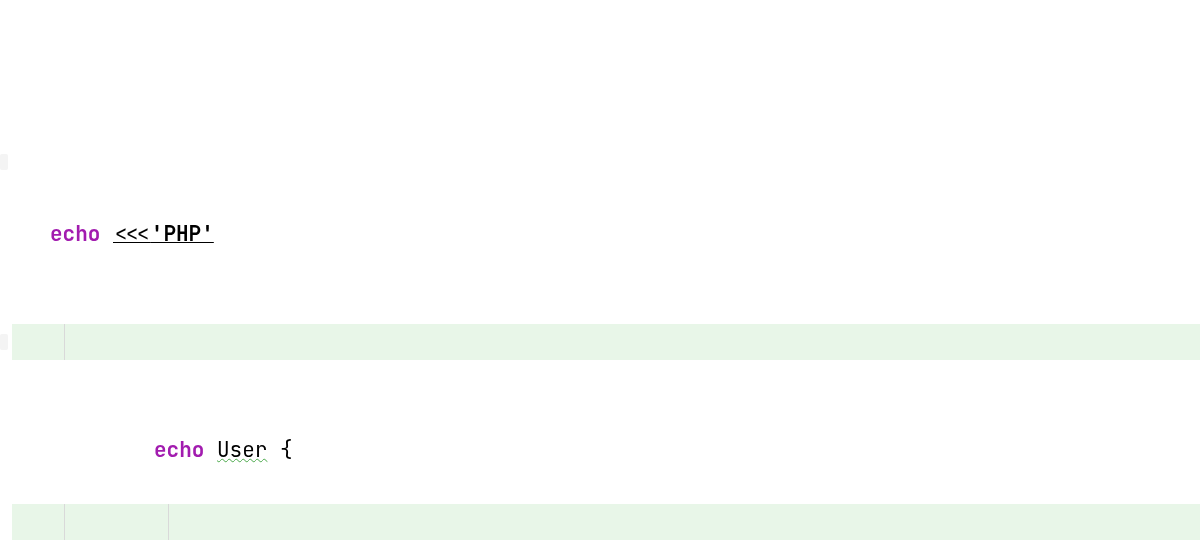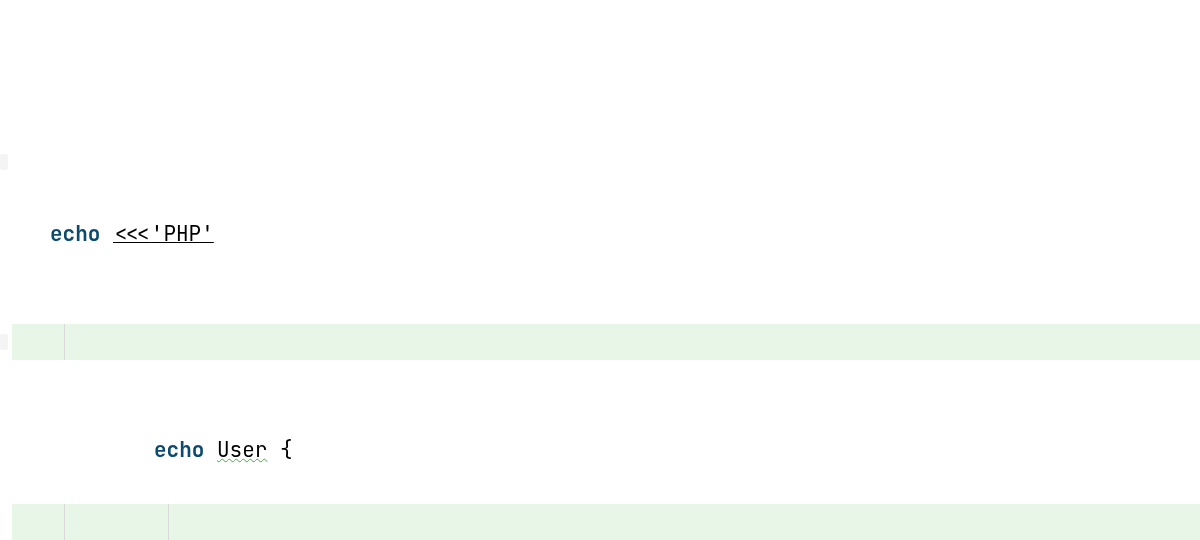--- a/index.html
+++ b/index.html
@@ -53,22 +53,22 @@
   }
   
   .guide {
     position: absolute;
     top: 0;
     bottom: 0;
     width: 1px;
     background: #d9d9d9;
   }
   
-  .kw   { color: #0c4a6e; font-weight: 700; margin-top: 40px; }
-  .str  { color: #006000; font-weight: 400; }
+  .kw   { color: #a21caf; font-weight: 700; margin-top: 40px; }
+  .str  { color: #006000; font-weight: 700; }
   .plain{ color: #000000; text-align: center; }
   .heredoc { color: #000000; text-decoration: underline; text-decoration-thickness:1px;}
   .wavy {
     text-decoration: underline wavy #4aa84a;
     text-decoration-thickness: 1px;
   }
 </style>
 </head>
 <body>
 

